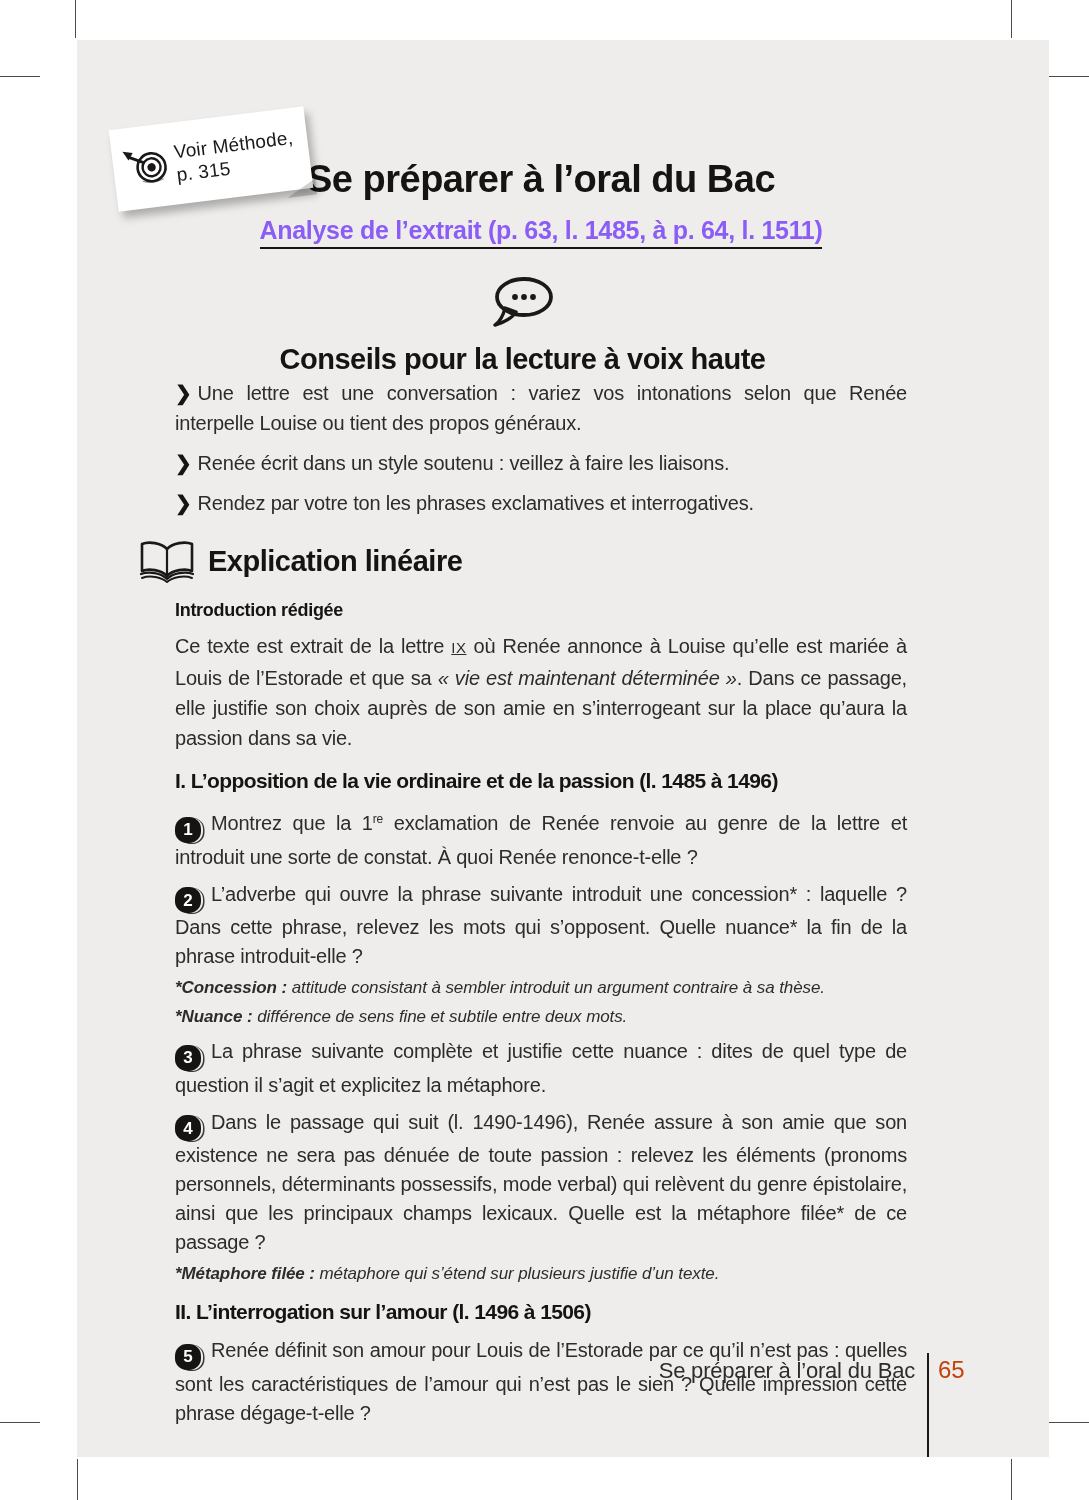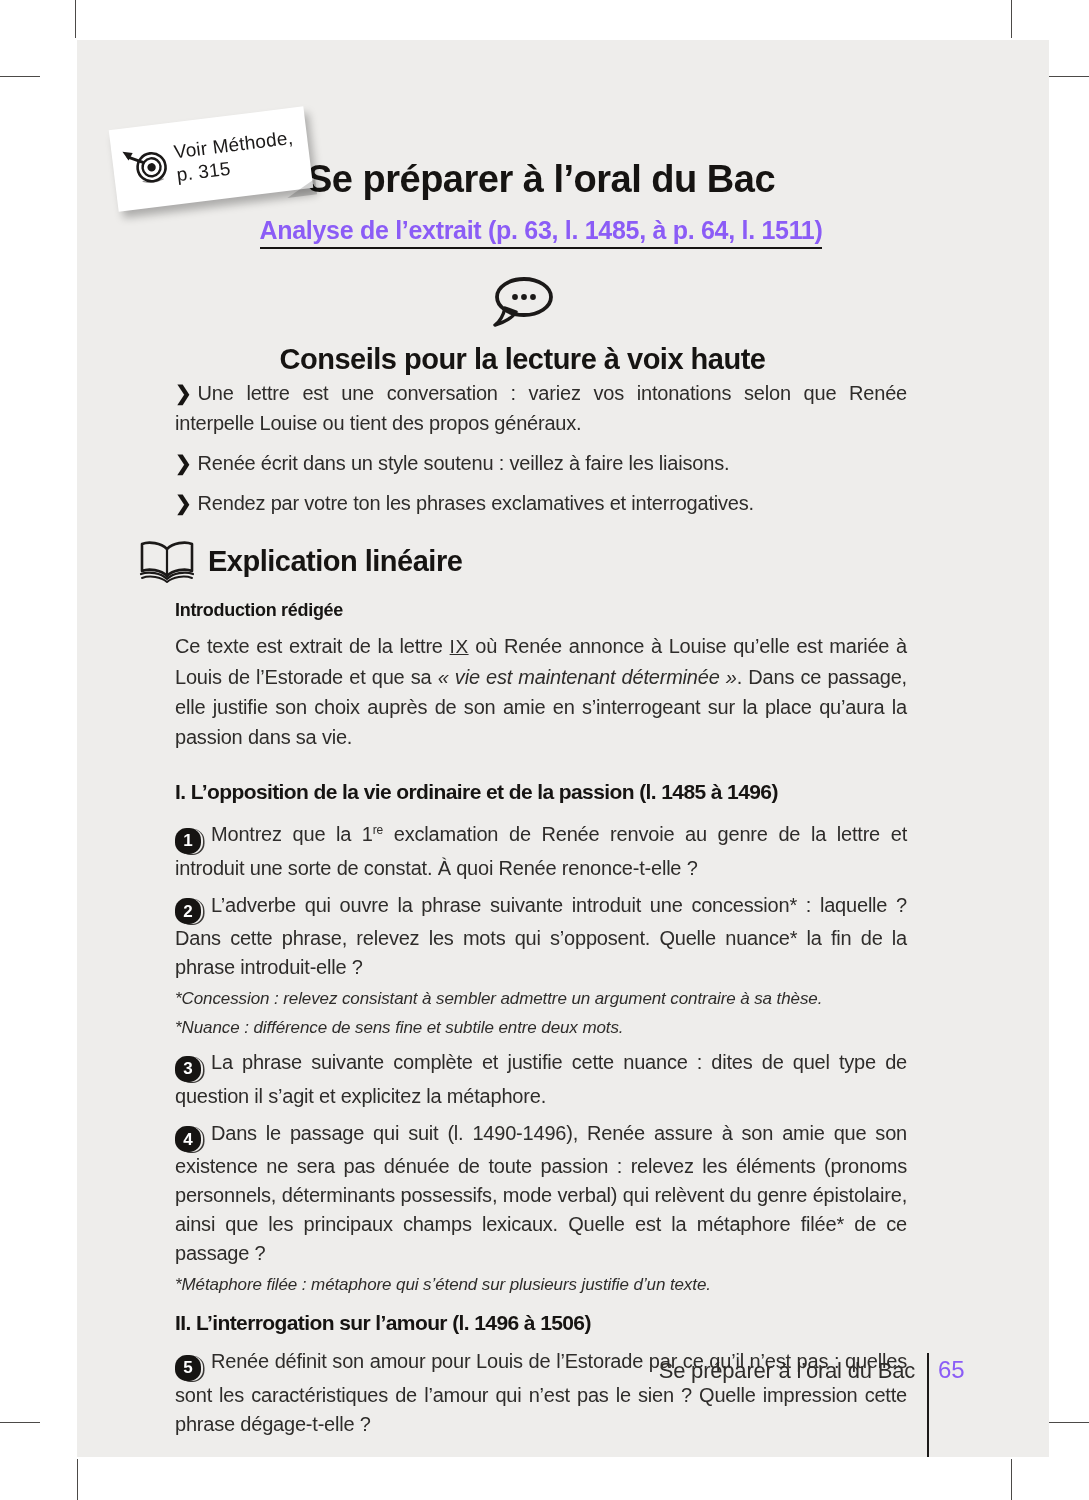--- a/index.html
+++ b/index.html
@@ -64,38 +64,38 @@
     display:flex; align-items:center; gap:12px;
     margin-left:-37px;
   }
   .sec-head.conseils { margin-top:30px;flex-direction:column; }
   .sec-head.expl     { margin-top:16px; }
   .sec-head h2 {
     font-size:29px; font-weight:bold; color:#161412; letter-spacing:-0.5px;
   }
   h3.sub { margin-top:12px; font-size:18px; font-weight:bold; color:#161412; letter-spacing:-0.3px; }
   h4.part { font-size:21px; font-weight:bold; color:#161412; letter-spacing:-0.6px; white-space:nowrap; }
-  h4.part1 { margin-top:28px; }
+  h4.part1 { margin-top:16px; }
   h4.part2 { margin-top:14px; }
 
   
   .bullets { margin-top:2px; }
   p.bullet {
     margin-top:10px;
     font-size:20px; line-height:30px;
     text-align:justify; letter-spacing:-0.2px;
   }
   p.bullet:first-child { margin-top:0; }
   .chev { font-weight:bold; color:#161412; margin-right:6px; }
   p.para {
     margin-top:10px;
     font-size:20px; line-height:30px;
     text-align:justify; letter-spacing:-0.2px;
   }
-  .sc { font-size:19px; letter-spacing:0.5px;text-decoration:underline; }
+  .sc { font-size:15px; letter-spacing:0.5px;text-decoration:underline; }
   .it { font-style:italic; }
   .sup { font-size:12px; vertical-align:7px; }
 
   p.q {
     margin-top:8px;
     font-size:20px; line-height:29px;
     text-align:justify; letter-spacing:-0.2px;
   }
   p.q.first { margin-top:12px; }
   .qnum {
@@ -104,34 +104,34 @@
     background:#161412; color:#ffffff;
     font-size:17px; font-weight:bold;
     margin-right:10px; vertical-align:-5px;
     box-shadow:2.5px 0.5px 0 -0.5px #eeedeb, 3.5px 1px 0 0 #3c3a38;
   }
   p.fn {
     margin-top:4px;
     font-size:17px; line-height:25px;
     font-style:italic; letter-spacing:-0.1px;
   }
-  p.fn .term { font-weight:normal; }
+  p.fn .term { font-weight:bold; }
 
   
   .footer-label {
     position:absolute; right:134px; top:1318px;
     font-size:22px; color:#2e2c2a; letter-spacing:-0.2px;
   }
   .footer-rule {
     position:absolute; left:850px; top:1313px; bottom:0;
     width:2px; background:#1b1918;
   }
   .footer-num {
     position:absolute; left:861px; top:1316px;
-    font-size:24px; color:#8b5cf6;
+    font-size:24px; color:#c2410c;
   }
 
   svg .ln { fill:none; stroke:#1b1918; stroke-linecap:round; stroke-linejoin:round; }
 </style>
 </head>
 <body>
 
 <div class="cmark cm-tl-v"></div>
 <div class="cmark cm-tr-v"></div>
 <div class="cmark cm-l-h1"></div>
@@ -202,21 +202,21 @@
     <h3 class="sub">Introduction rédigée</h3>
 
     <p class="para"><span>Ce texte est extrait de la lettre </span><span class="sc">IX</span><span> où Renée annonce à Louise qu’elle est mariée à Louis de l’Estorade et que sa </span><span class="it">« vie est maintenant déterminée »</span><span>. Dans ce passage, elle justifie son choix auprès de son amie en s’interrogeant sur la place qu’aura la passion dans sa vie.</span></p>
 
     <h4 class="part part1">I. L’opposition de la vie ordinaire et de la passion (l. 1485 à 1496)</h4>
 
     <p class="q first"><span class="qnum">1</span><span>Montrez que la 1</span><span class="sup">re</span><span> exclamation de Renée renvoie au genre de la lettre et introduit une sorte de constat. À quoi Renée renonce-t-elle ?</span></p>
 
     <p class="q"><span class="qnum">2</span><span>L’adverbe qui ouvre la phrase suivante introduit une concession* : laquelle ? Dans cette phrase, relevez les mots qui s’opposent. Quelle nuance* la fin de la phrase introduit-elle ?</span></p>
 
-    <p class="fn"><span class="term">*Concession :</span><span> relevez consistant à sembler admettre un argument contraire à sa thèse.</span></p>
+    <p class="fn"><span class="term">*Concession :</span><span> attitude consistant à sembler introduit un argument contraire à sa thèse.</span></p>
     <p class="fn"><span class="term">*Nuance :</span><span> différence de sens fine et subtile entre deux mots.</span></p>
 
     <p class="q"><span class="qnum">3</span><span>La phrase suivante complète et justifie cette nuance : dites de quel type de question il s’agit et explicitez la métaphore.</span></p>
 
     <p class="q"><span class="qnum">4</span><span>Dans le passage qui suit (l. 1490-1496), Renée assure à son amie que son existence ne sera pas dénuée de toute passion : relevez les éléments (pronoms personnels, déterminants possessifs, mode verbal) qui relèvent du genre épistolaire, ainsi que les principaux champs lexicaux. Quelle est la métaphore filée* de ce passage ?</span></p>
 
     <p class="fn"><span class="term">*Métaphore filée :</span><span> métaphore qui s’étend sur plusieurs justifie d’un texte.</span></p>
 
     <h4 class="part part2">II. L’interrogation sur l’amour (l. 1496 à 1506)</h4>
 

